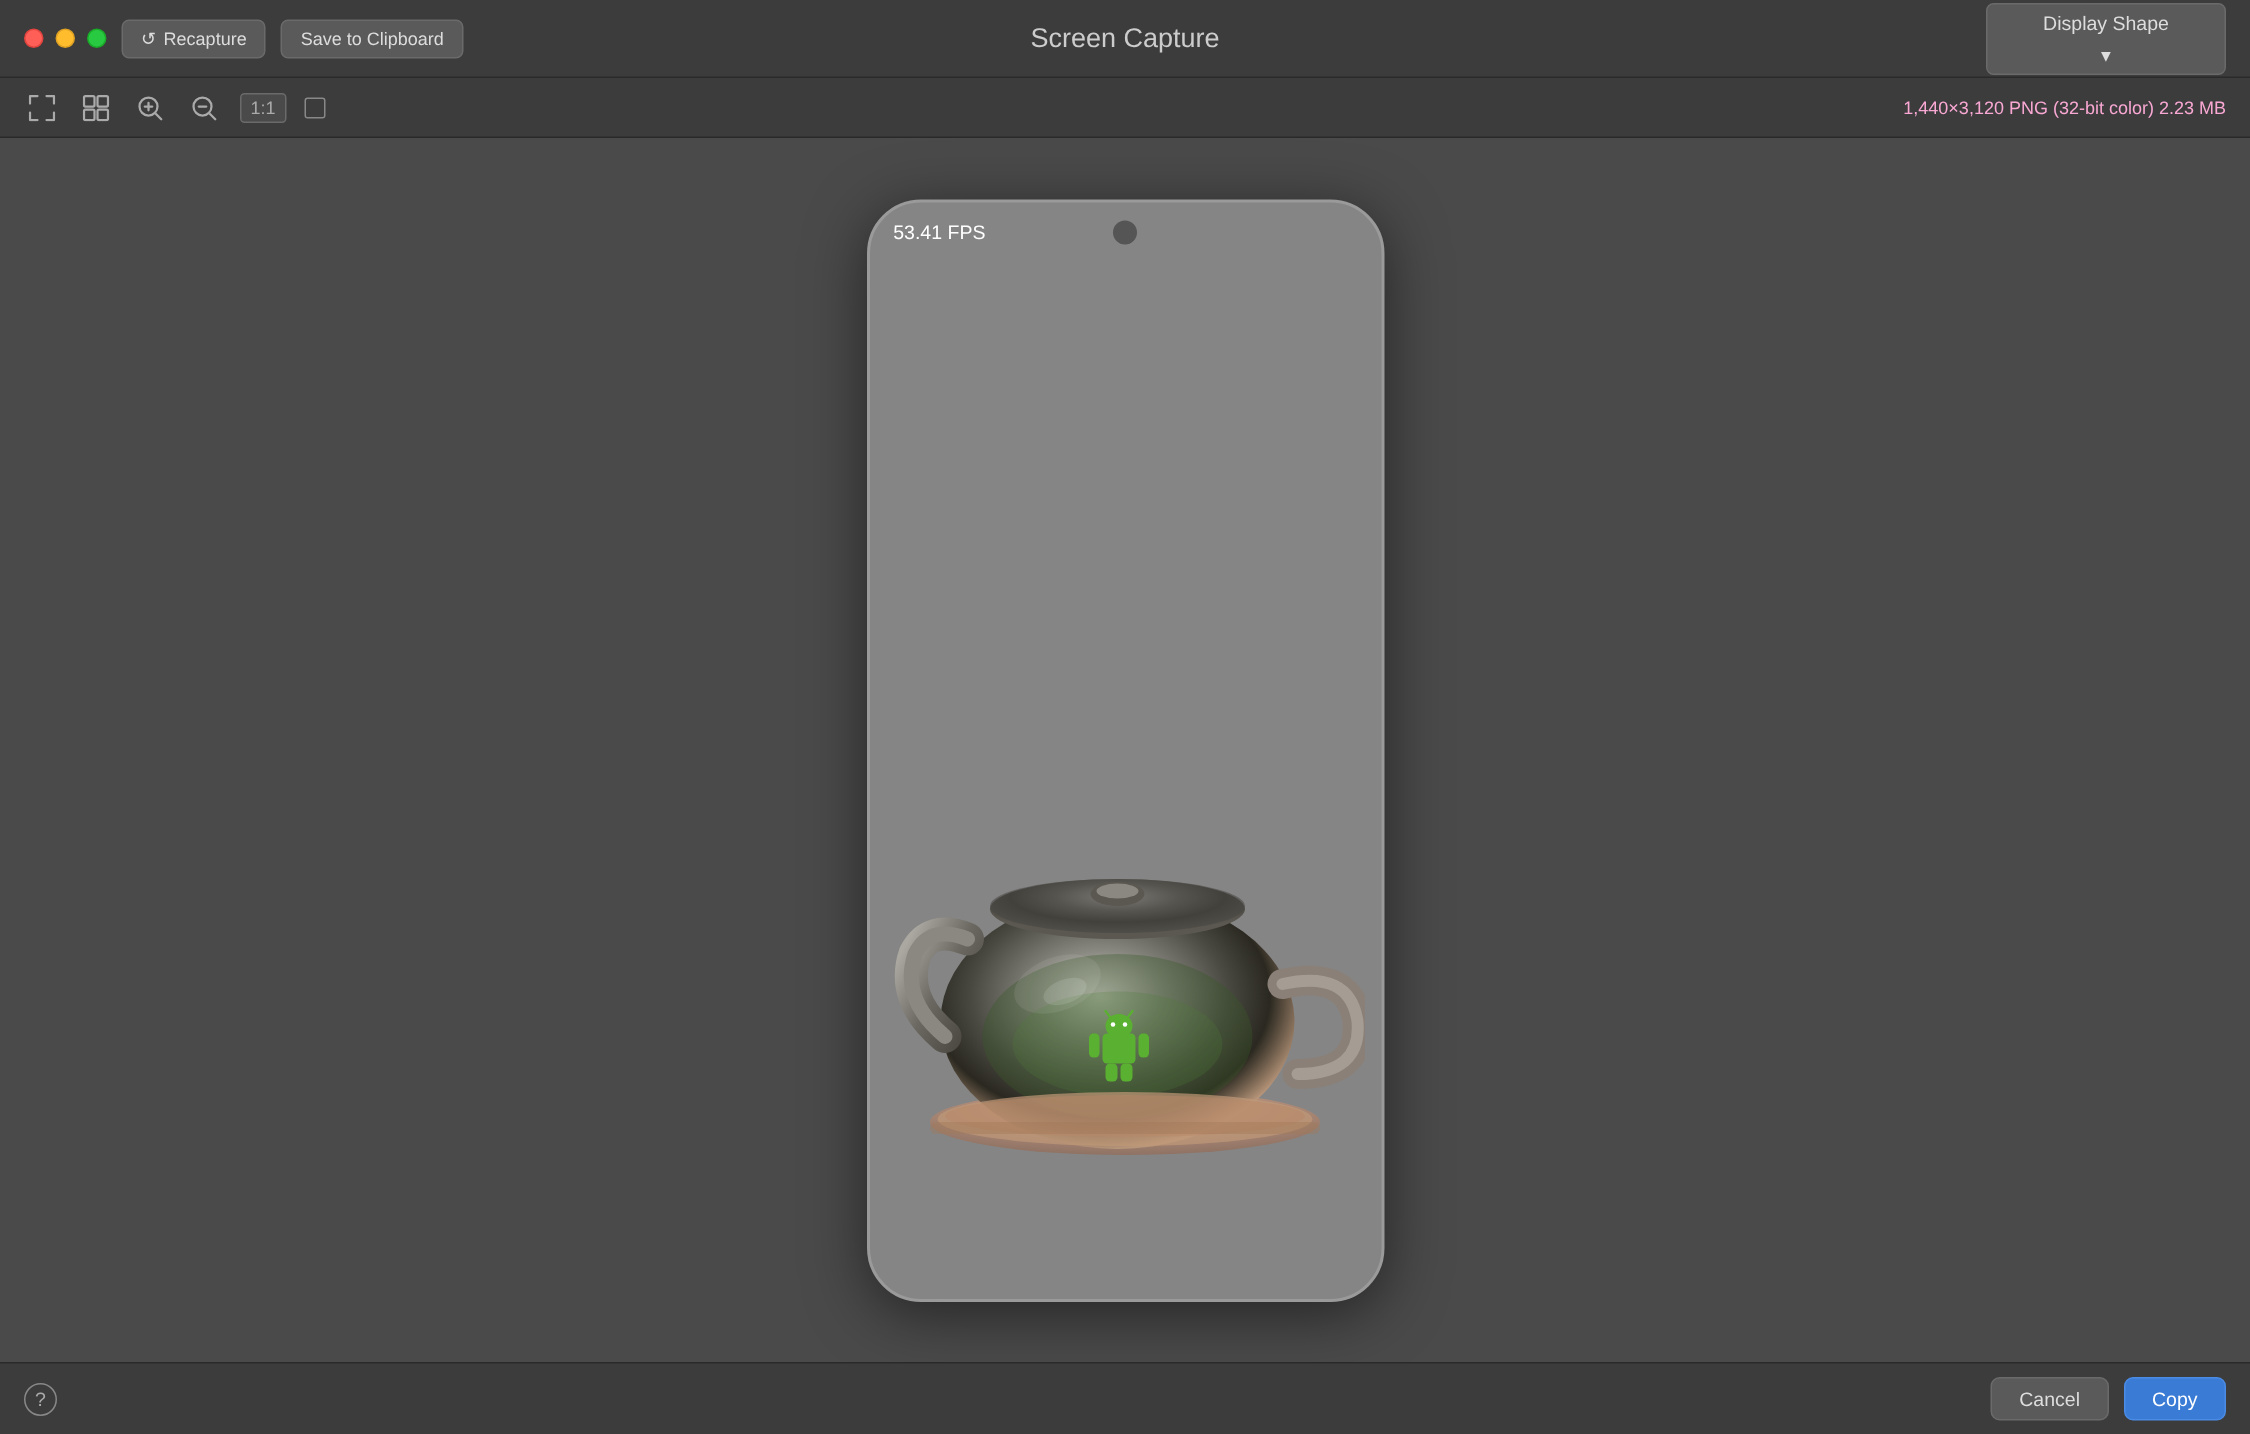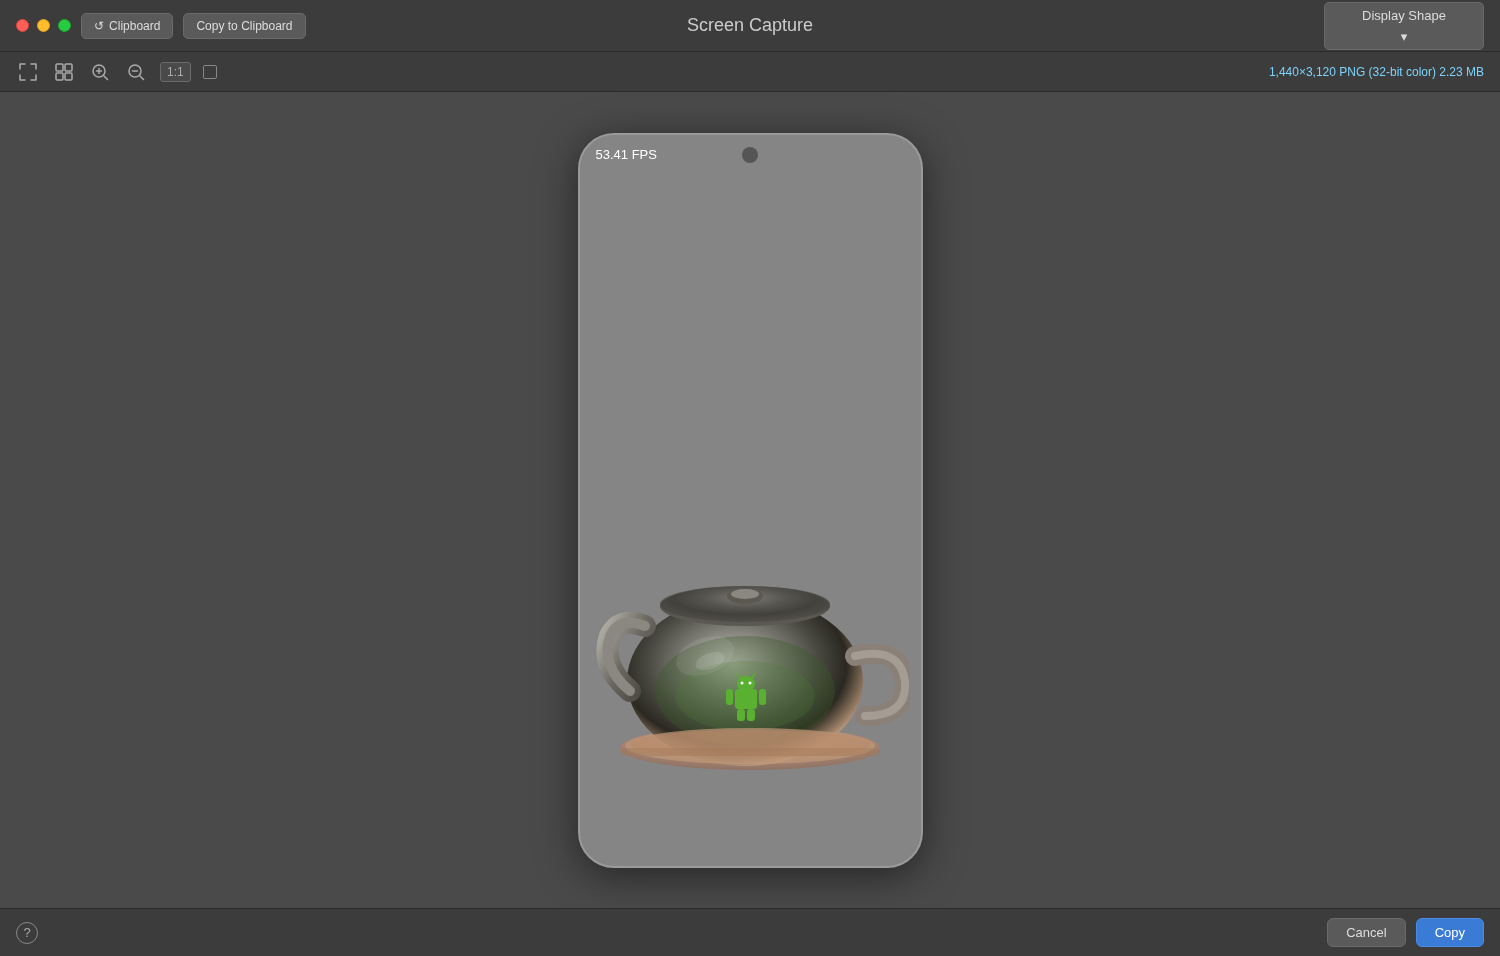--- a/index.html
+++ b/index.html
@@ -133,21 +133,21 @@
 
     .checkbox-icon {
       width: 14px;
       height: 14px;
       border: 1px solid #888;
       border-radius: 2px;
       background: transparent;
     }
 
     .toolbar-right {
-      color: #7dd3fc;
+      color: #f9a8d4;
       font-size: 12px;
       margin-left: 16px;
     }
 
     
     .main-content {
       width: 100%;
       height: calc(956px - 52px - 40px - 48px);
       background: #4a4a4a;
       display: flex;
@@ -263,24 +263,24 @@
 
 <div class="title-bar">
   <div class="title-bar-left">
     <div class="traffic-lights">
       <div class="traffic-light close"></div>
       <div class="traffic-light minimize"></div>
       <div class="traffic-light maximize"></div>
     </div>
     <button class="toolbar-btn">
       <span>↺</span>
-      <span>Clipboard</span>
+      <span>Recapture</span>
     </button>
     <button class="toolbar-btn">
-      <span>Copy to Clipboard</span>
+      <span>Save to Clipboard</span>
     </button>
   </div>
 
   <div class="title-bar-center">Screen Capture</div>
 
   <div class="title-bar-right">
     <div class="display-shape-dropdown">
       <span>Display Shape</span>
       <span>▾</span>
     </div>

